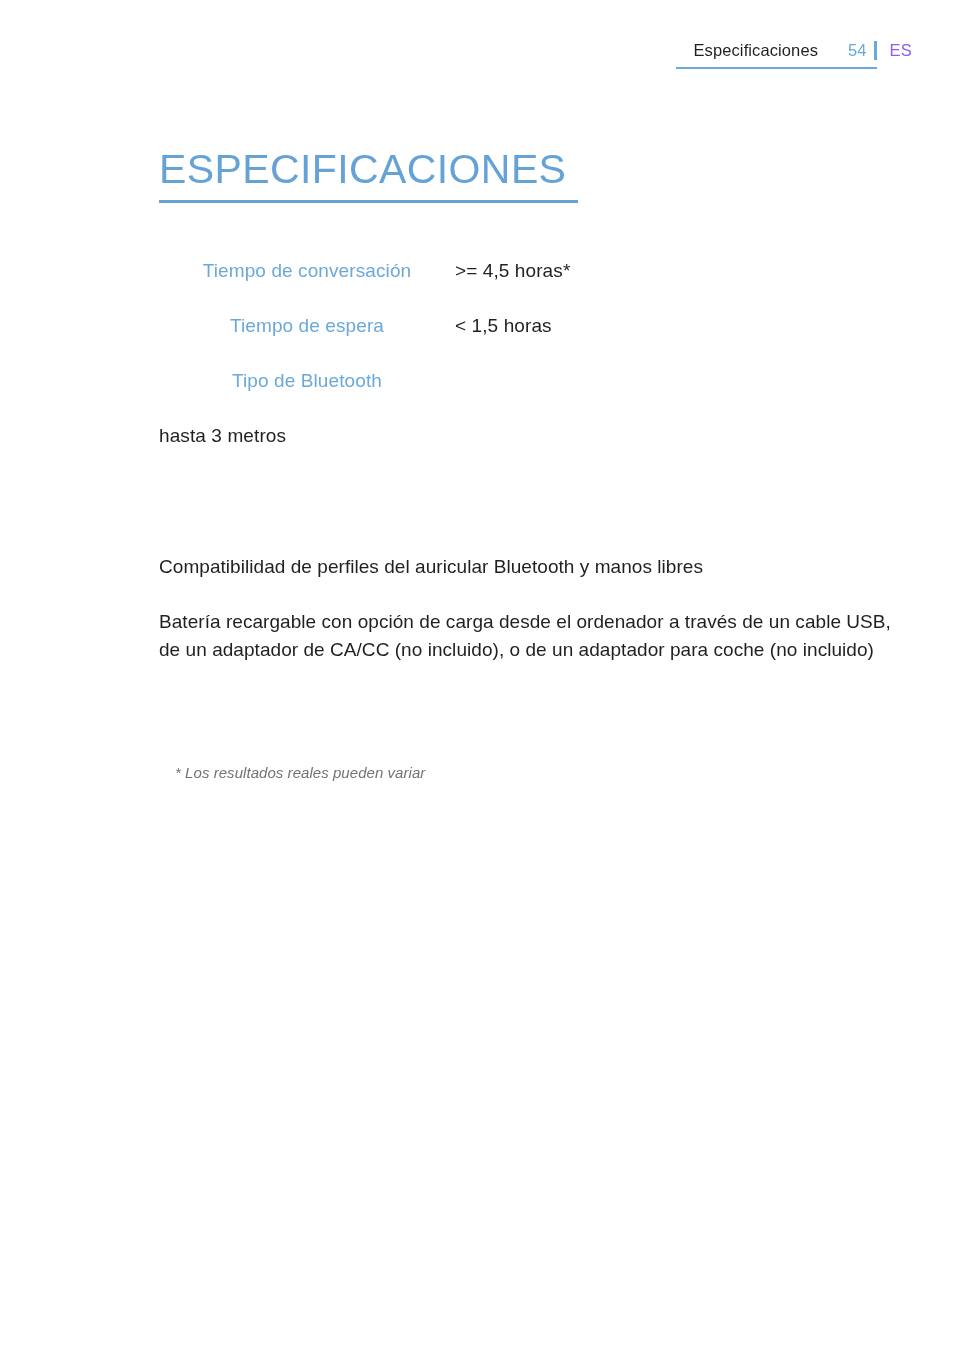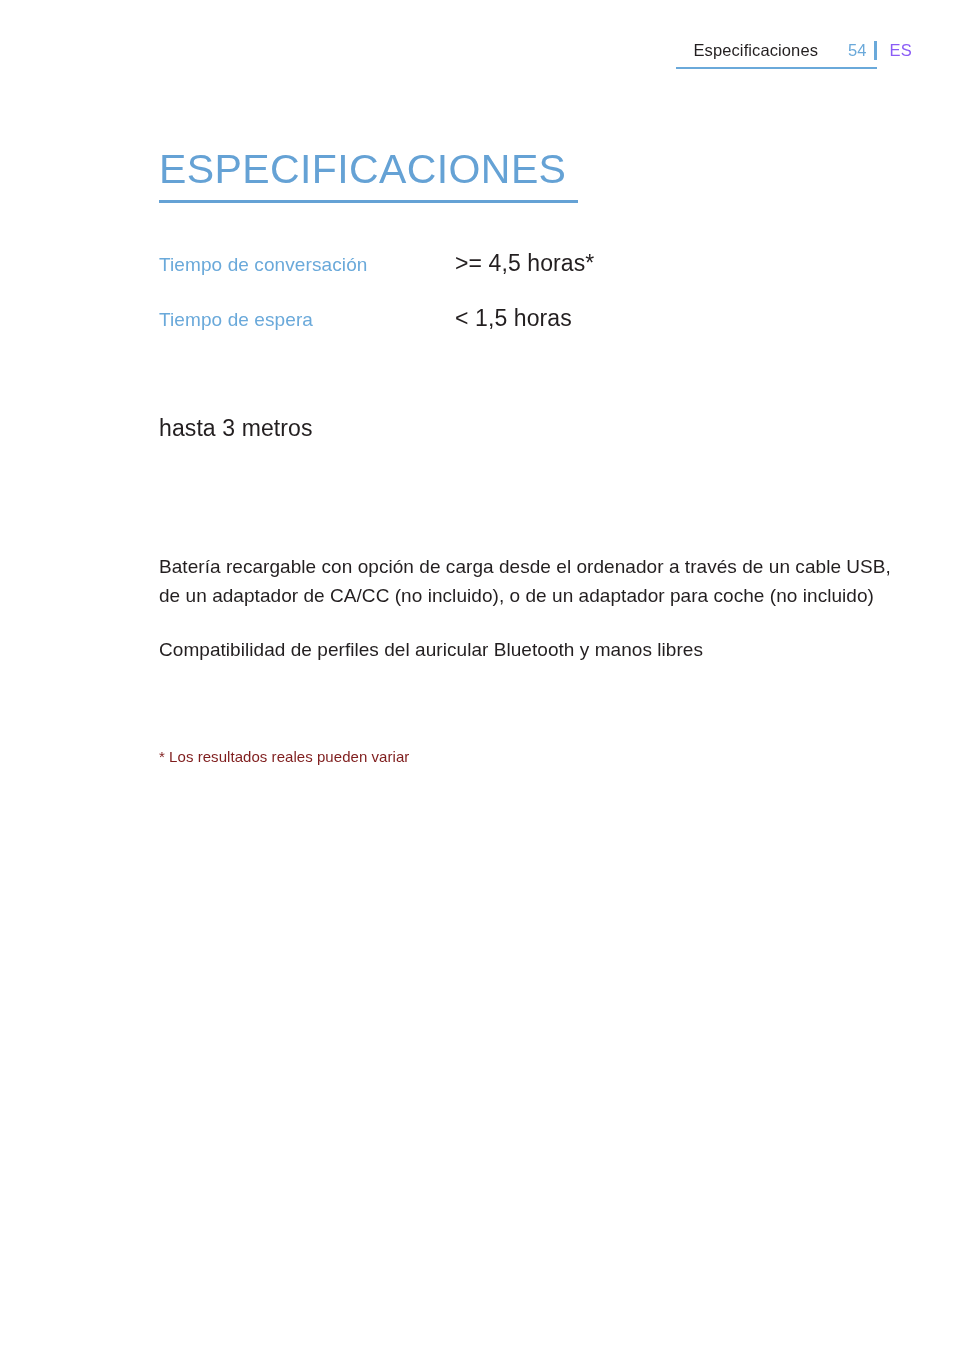--- a/index.html
+++ b/index.html
@@ -80,39 +80,40 @@
   .title-rule {
     margin-top: 9px;
     height: 3px;
     width: 419px;
     background: #65a2d5;
   }
 
   
   .spec-table {
     position: absolute;
-    top: 250px;
+    top: 260px;
     left: 159px;
     width: 740px;
+    text-align: center;
   }
   .spec-row {
     display: flex;
     align-items: baseline;
     height: 55px;
   }
   .spec-label {
     width: 296px;
     flex: 0 0 296px;
     font-size: 19px;
     color: #6aa9da;
     letter-spacing: 0.1px;
     white-space: nowrap;
   }
   .spec-value {
-    font-size: 23px;
+    font-size: 19px;
     color: #231f20;
     letter-spacing: 0.1px;
     white-space: nowrap;
   }
 
   
   .body-block {
     position: absolute;
     top: 553px;
     left: 159px;
@@ -128,23 +129,24 @@
   .body-para + .body-para {
     margin-top: 26px;
   }
 
   
   .footnote {
     position: absolute;
     top: 748px;
     left: 159px;
     font-size: 15px;
-    color: #7f1d1d;
+    color: #737373;
     letter-spacing: 0.05px;
-    margin: 0;
+    margin: 16px;
+    font-style: italic;
   }
 </style>
 </head>
 <body>
 
 <div class="page">
 
   <div class="page-header">
     <div class="header-left">
       <span class="header-section">Especificaciones</span>
@@ -166,28 +168,29 @@
       <span class="spec-value">&gt;= 4,5 horas*</span>
     </div>
 
 
     <div class="spec-row">
       <span class="spec-label">Tiempo de espera</span>
       <span class="spec-value">&lt; 1,5 horas</span>
     </div>
 
     <div class="spec-row">
+      <span class="spec-label">Tipo de Bluetooth</span>
     </div>
 
     <div class="spec-row">
       <span class="spec-value">hasta 3 metros</span>
     </div>
 
   </div>
 
   <div class="body-block">
+    <p class="body-para">Compatibilidad de perfiles del auricular Bluetooth y manos libres</p>
     <p class="body-para">Batería recargable con opción de carga desde el ordenador a través de un cable USB, de un adaptador de CA/CC (no incluido), o de un adaptador para coche (no incluido)</p>
-    <p class="body-para">Compatibilidad de perfiles del auricular Bluetooth y manos libres</p>
   </div>
 
   <p class="footnote">* Los resultados reales pueden variar</p>
 
 </div>
 
 </body></html>

